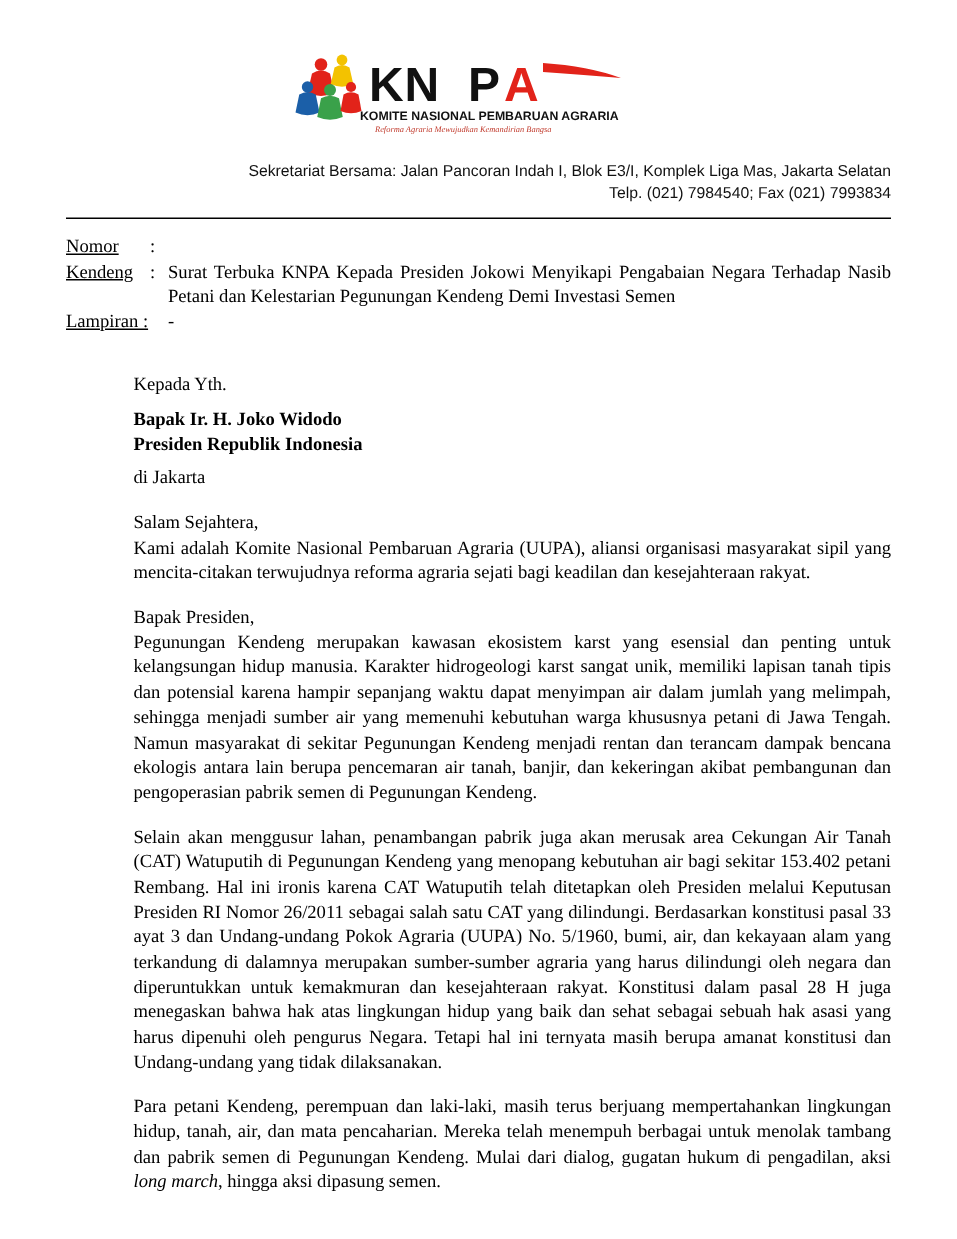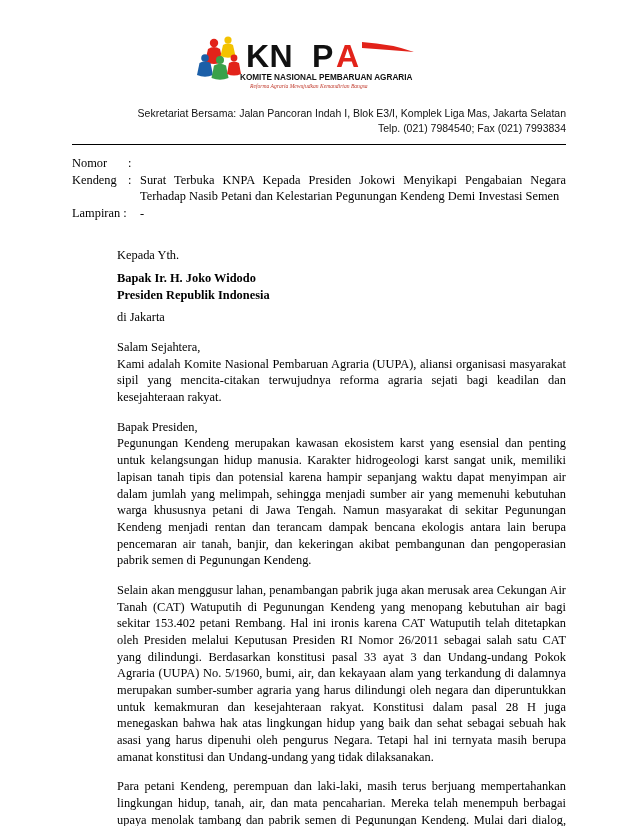--- a/index.html
+++ b/index.html
@@ -12,21 +12,21 @@
     height: 826px;
     font-family: "Liberation Serif", serif;
     color: #000000;
     overflow: hidden;
   }
   .page {
     position: relative;
     width: 638px;
     height: 826px;
     box-sizing: border-box;
-    padding: 0 72px;
+    padding: 0 44px;
   }
 
   
   .logo-block {
     padding-top: 34px;
     text-align: center;
   }
   .logo-wrap {
     display: inline-block;
     position: relative;
@@ -55,20 +55,21 @@
     font-size: 12.4px;
     line-height: 1.33;
   }
   .meta-row {
     display: flex;
     align-items: flex-start;
   }
   .meta-label {
     width: 56px;
     flex: 0 0 56px;
+    text-decoration: underline;
   }
   .meta-colon {
     width: 12px;
     flex: 0 0 12px;
   }
   .meta-value {
     flex: 1 1 auto;
     text-align: justify;
     text-justify: inter-word;
   }
@@ -174,16 +175,16 @@
 
     <p>Bapak Presiden,</p>
     <p>Pegunungan Kendeng merupakan kawasan ekosistem karst yang esensial dan penting untuk kelangsungan hidup manusia. Karakter hidrogeologi karst sangat unik, memiliki lapisan tanah tipis dan potensial karena hampir sepanjang waktu dapat menyimpan air dalam jumlah yang melimpah, sehingga menjadi sumber air yang memenuhi kebutuhan warga khususnya petani di Jawa Tengah. Namun masyarakat di sekitar Pegunungan Kendeng menjadi rentan dan terancam dampak bencana ekologis antara lain berupa pencemaran air tanah, banjir, dan kekeringan akibat pembangunan dan pengoperasian pabrik semen di Pegunungan Kendeng.</p>
 
     <div class="gap-md"></div>
 
     <p>Selain akan menggusur lahan, penambangan pabrik juga akan merusak area Cekungan Air Tanah (CAT) Watuputih di Pegunungan Kendeng yang menopang kebutuhan air bagi sekitar 153.402 petani Rembang. Hal ini ironis karena CAT Watuputih telah ditetapkan oleh Presiden melalui Keputusan Presiden RI Nomor 26/2011 sebagai salah satu CAT yang dilindungi. Berdasarkan konstitusi pasal 33 ayat 3 dan Undang-undang Pokok Agraria (UUPA) No. 5/1960, bumi, air, dan kekayaan alam yang terkandung di dalamnya merupakan sumber-sumber agraria yang harus dilindungi oleh negara dan diperuntukkan untuk kemakmuran dan kesejahteraan rakyat. Konstitusi dalam pasal 28 H juga menegaskan bahwa hak atas lingkungan hidup yang baik dan sehat sebagai sebuah hak asasi yang harus dipenuhi oleh pengurus Negara. Tetapi hal ini ternyata masih berupa amanat konstitusi dan Undang-undang yang tidak dilaksanakan.</p>
 
     <div class="gap-md"></div>
 
-    <p><span>Para petani Kendeng, perempuan dan laki-laki, masih terus berjuang mempertahankan lingkungan hidup, tanah, air, dan  mata pencaharian. Mereka telah menempuh berbagai upaya menolak tambang dan pabrik semen di Pegunungan Kendeng. Mulai dari dialog, gugatan hukum di pengadilan, aksi </span><span class="italic">long march</span><span>, hingga aksi dipasung semen.</span></p>
+    <p><span>Para petani Kendeng, perempuan dan laki-laki, masih terus berjuang mempertahankan lingkungan hidup, tanah, air, dan  mata pencaharian. Mereka telah menempuh berbagai untuk menolak tambang dan pabrik semen di Pegunungan Kendeng. Mulai dari dialog, gugatan hukum di pengadilan, aksi </span><span class="italic">long march</span><span>, hingga aksi dipasung semen.</span></p>
   </div>
 
 </div>
 
 </body></html>

